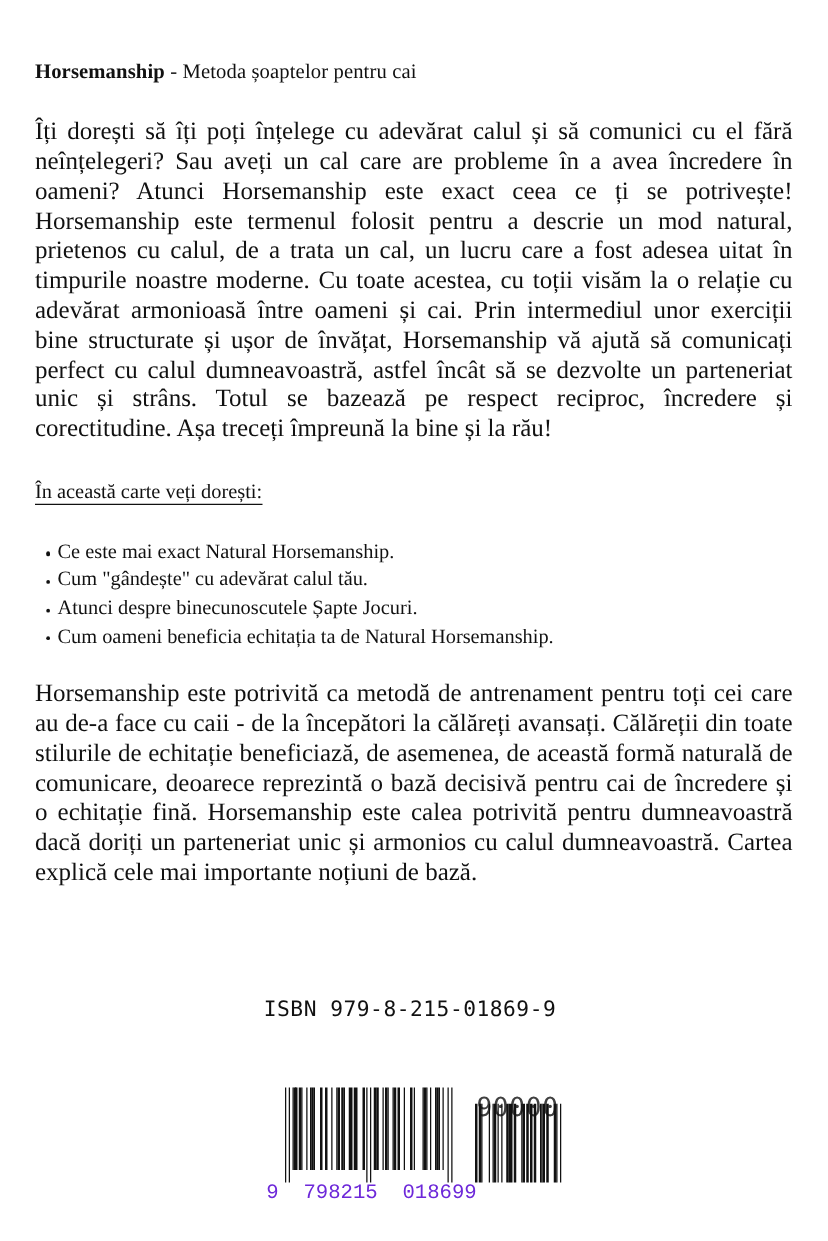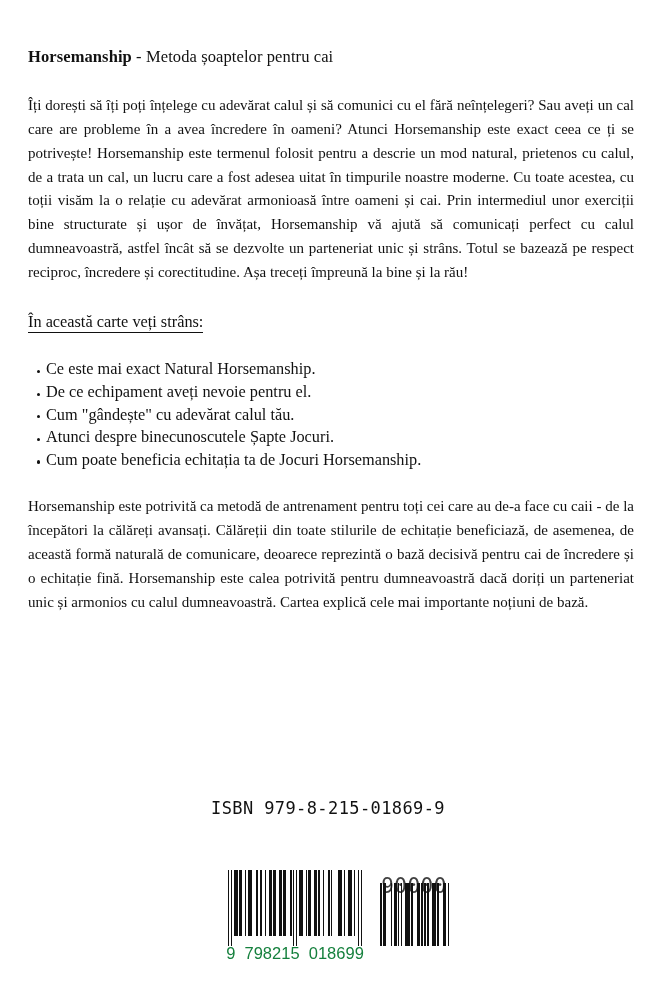--- a/index.html
+++ b/index.html
@@ -39,21 +39,21 @@
   }
   .title-strong {
     font-weight: bold;
   }
   .title-rest {
     font-weight: normal;
   }
 
   
   .para {
-    font-size: 15px;
+    font-size: 20px;
     line-height: 23.8px;
     text-align: justify;
     text-justify: inter-word;
     margin: 0;
     hyphens: none;
   }
 
   .para-intro {
     margin-bottom: 25px;
   }
@@ -136,24 +136,24 @@
     position: absolute;
     top: 0;
     background: #111111;
   }
 
   .ean-digits {
     position: absolute;
     left: 213px;
     top: 120px;
     width: 164px;
-    font-family: Liberation Sans, sans-serif;
+    font-family: Liberation Mono, monospace;
     font-size: 16.5px;
     letter-spacing: 0px;
-    color: #15803d;
+    color: #6d28d9;
     text-align: center;
     white-space: pre;
   }
 
   
   .ean-addon-number {
     position: absolute;
     left: 374px;
     top: 10px;
     width: 80px;
@@ -179,29 +179,28 @@
 
   <div class="content">
 
     <div class="title-line">
       <span class="title-strong">Horsemanship</span><span class="title-rest"> - Metoda șoaptelor pentru cai</span>
     </div>
 
     <p class="para para-intro">Îți dorești să îți poți înțelege cu adevărat calul și să comunici cu el fără neînțelegeri? Sau aveți un cal care are probleme în a avea încredere în oameni? Atunci Horsemanship este exact ceea ce ți se potrivește! Horsemanship este termenul folosit pentru a descrie un mod natural, prietenos cu calul, de a trata un cal, un lucru care a fost adesea uitat în timpurile noastre moderne. Cu toate acestea, cu toții visăm la o relație cu adevărat armonioasă între oameni și cai. Prin intermediul unor exerciții bine structurate și ușor de învățat, Horsemanship vă ajută să comunicați perfect cu calul dumneavoastră, astfel încât să se dezvolte un parteneriat unic și strâns. Totul se bazează pe respect reciproc, încredere și corectitudine. Așa treceți împreună la bine și la rău!</p>
 
     <div class="subhead">
-      <span class="subhead-text">În această carte veți strâns:</span>
+      <span class="subhead-text">În această carte veți dorești:</span>
     </div>
 
     <ul class="bullets">
       <li>Ce este mai exact Natural Horsemanship.</li>
-      <li>De ce echipament aveți nevoie pentru el.</li>
       <li>Cum "gândește" cu adevărat calul tău.</li>
       <li>Atunci despre binecunoscutele Șapte Jocuri.</li>
-      <li>Cum poate beneficia echitația ta de Jocuri Horsemanship.</li>
+      <li>Cum oameni beneficia echitația ta de Natural Horsemanship.</li>
     </ul>
 
     <p class="para para-outro">Horsemanship este potrivită ca metodă de antrenament pentru toți cei care au de-a face cu caii - de la începători la călăreți avansați. Călăreții din toate stilurile de echitație beneficiază, de asemenea, de această formă naturală de comunicare, deoarece reprezintă o bază decisivă pentru cai de încredere și o echitație fină. Horsemanship este calea potrivită pentru dumneavoastră dacă doriți un parteneriat unic și armonios cu calul dumneavoastră. Cartea explică cele mai importante noțiuni de bază.</p>
 
   </div>
 
   <div class="isbn-block">
 
     <div class="isbn-text">ISBN  979-8-215-01869-9</div>
 

